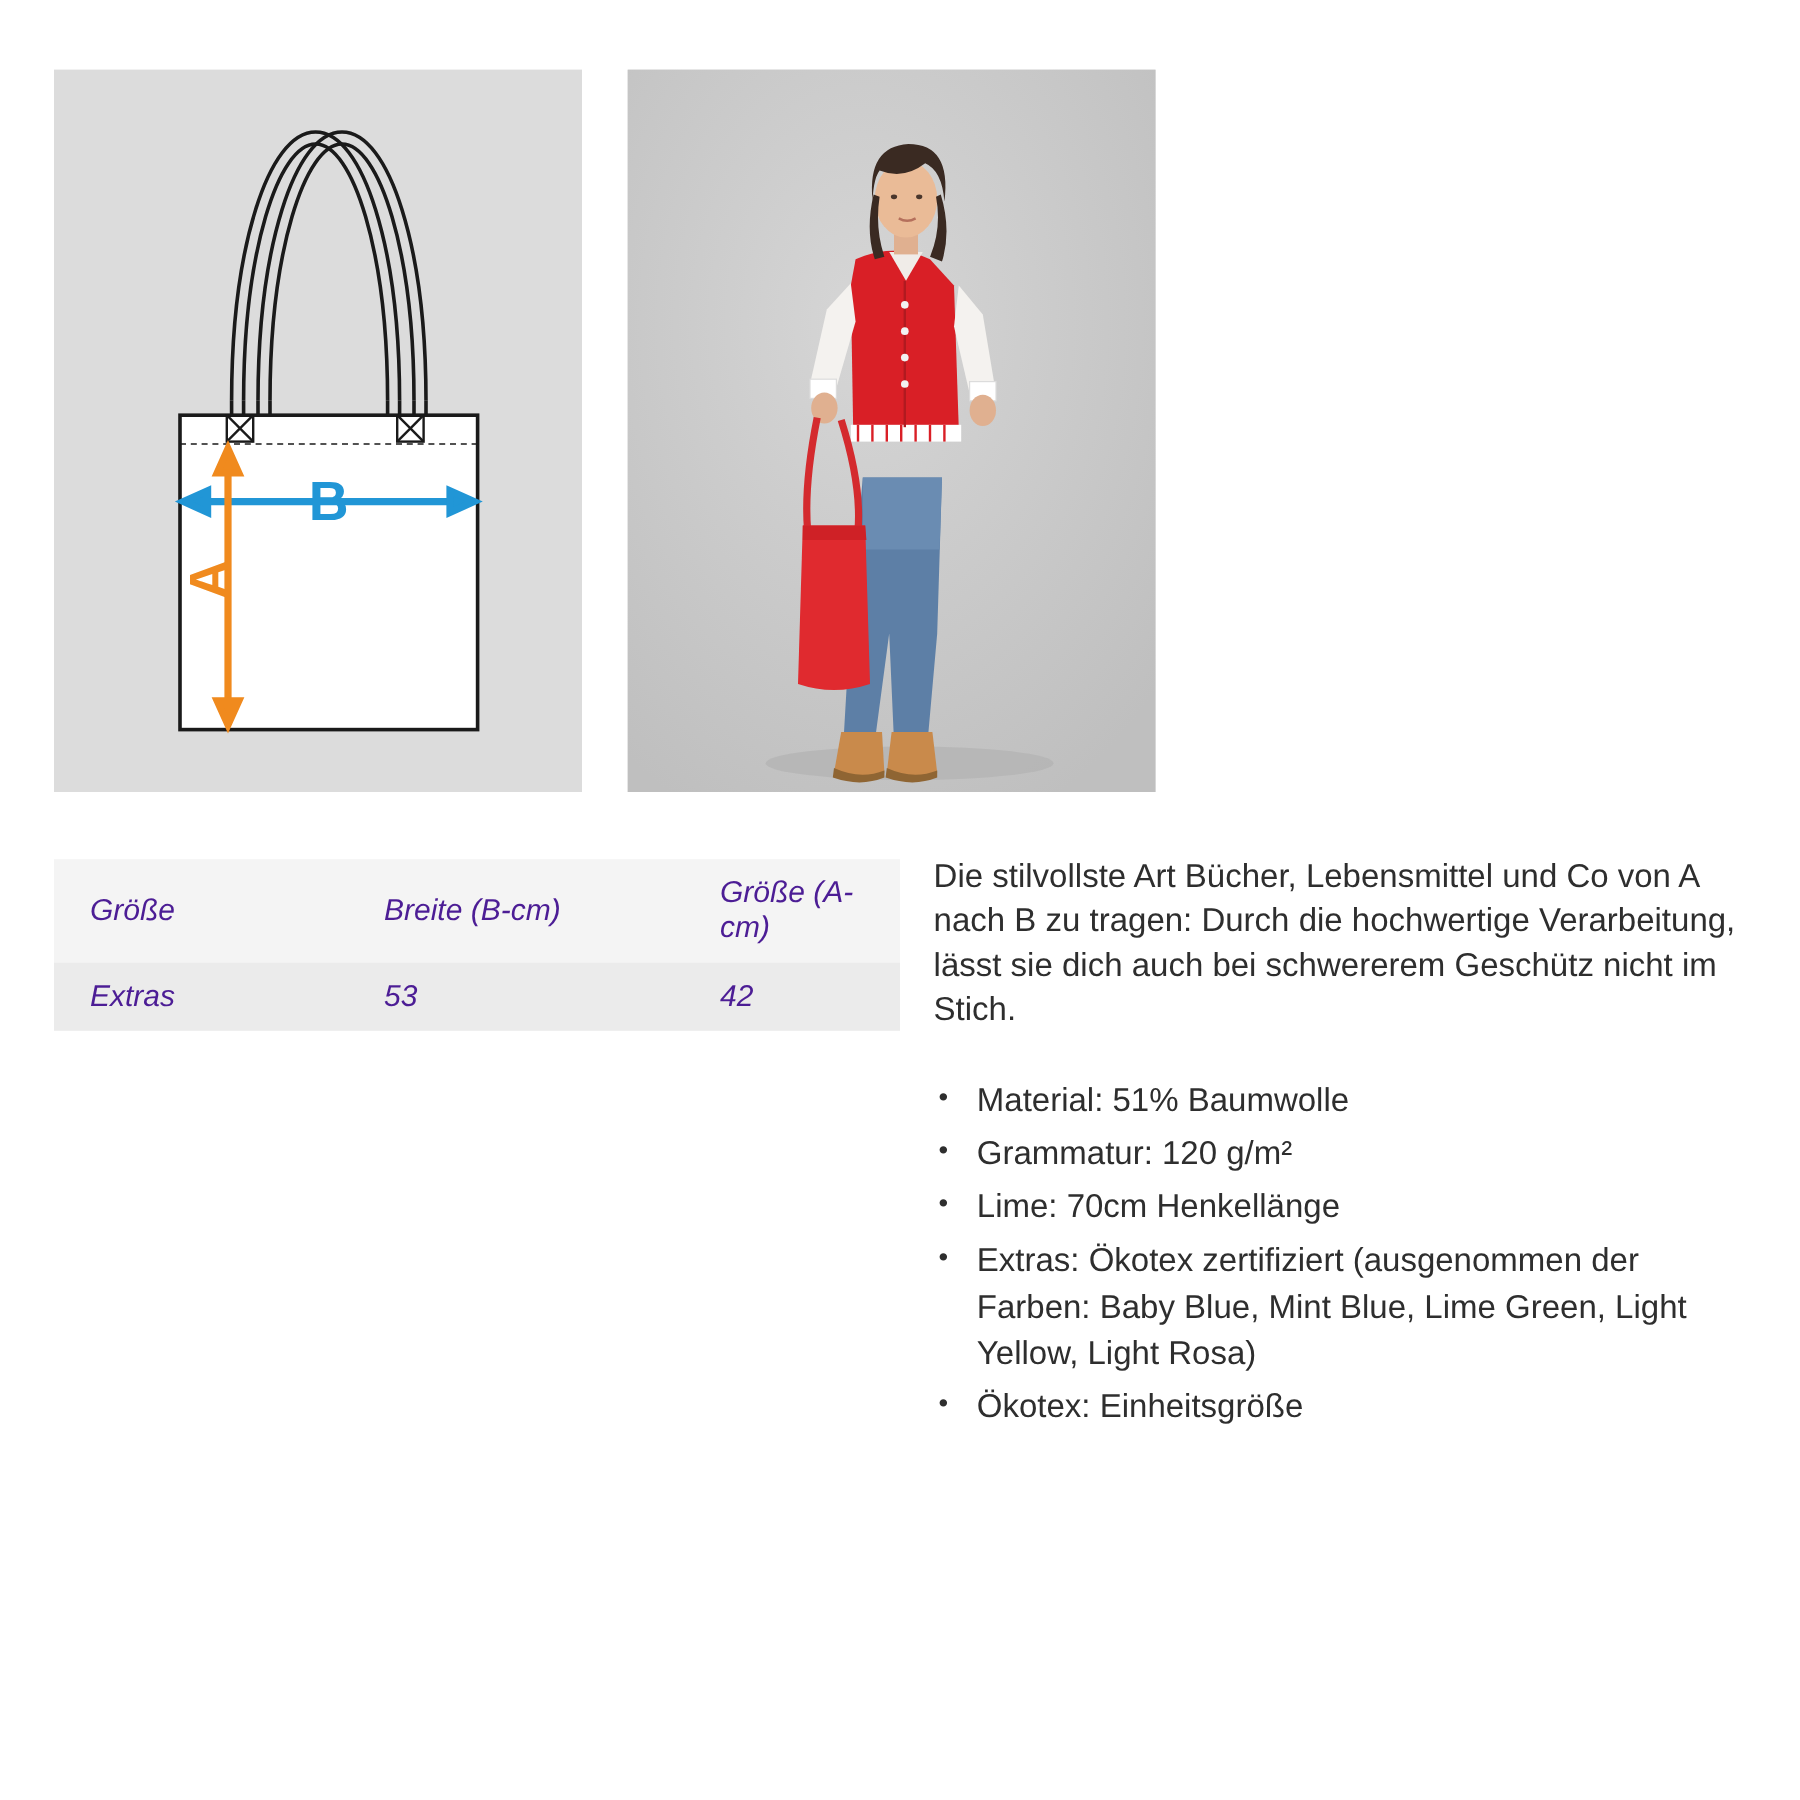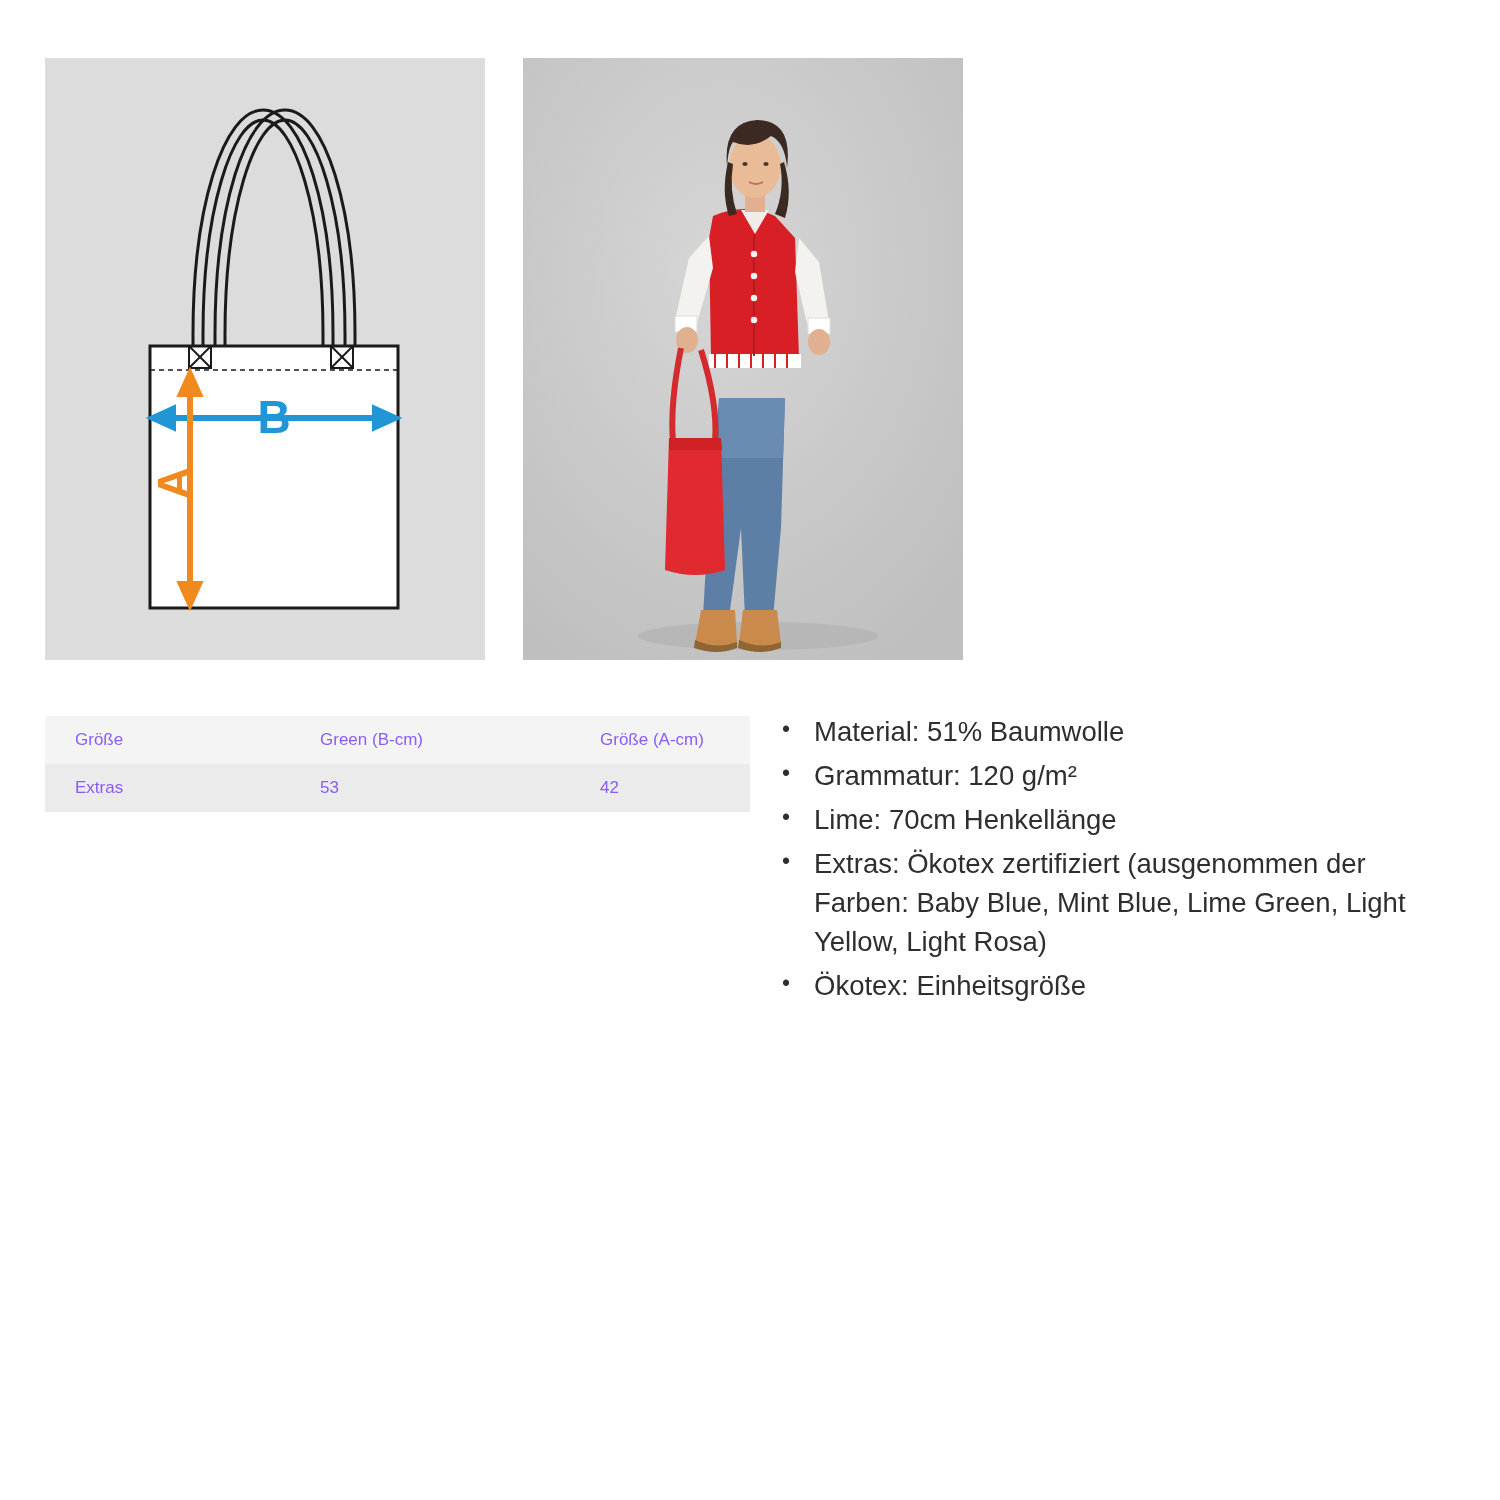--- a/index.html
+++ b/index.html
@@ -46,22 +46,23 @@
   
   .photo-svg { position: absolute; left: 0; top: 0; }
 
   
   .size-table {
     position: absolute;
     left: 45px;
     top: 716px;
     width: 705px;
     border-collapse: collapse;
-    font-size: 17px;
-    color: #8b5cf6;
+    font-size: 25px;
+    color: #4c1d95;
+    font-style: italic;
   }
   .size-table th, .size-table td {
     text-align: left;
     font-weight: normal;
     padding: 14px 0 14px 30px;
   }
   .size-table thead tr { background: #f4f4f4; }
   .size-table tbody tr { background: #ebebeb; }
   .size-table th:nth-child(1), .size-table td:nth-child(1) { width: 215px; }
   .size-table th:nth-child(2), .size-table td:nth-child(2) { width: 250px; }
@@ -221,34 +222,35 @@
         <path d="M146 380 L198 380 L199 392 L146 392 Z" fill="#cf2126"></path>
       </g>
     </svg>
   </div>
 </div>
 
 <table class="size-table">
   <thead>
     <tr>
       <th>Größe</th>
-      <th>Green (B-cm)</th>
+      <th>Breite (B-cm)</th>
       <th>Größe (A-cm)</th>
     </tr>
   </thead>
   <tbody>
     <tr>
       <td>Extras</td>
       <td>53</td>
       <td>42</td>
     </tr>
   </tbody>
 </table>
 
 <div class="description">
+  <p class="desc-paragraph">Die stilvollste Art Bücher, Lebensmittel und Co von A nach B zu tragen: Durch die hochwertige Verarbeitung, lässt sie dich auch bei schwererem Geschütz nicht im Stich.</p>
   <ul class="spec-list">
     <li><span class="bullet">•</span><span>Material: 51% Baumwolle</span></li>
     <li><span class="bullet">•</span><span>Grammatur: 120 g/m²</span></li>
     <li><span class="bullet">•</span><span>Lime: 70cm Henkellänge</span></li>
     <li><span class="bullet">•</span><span>Extras: Ökotex zertifiziert (ausgenommen der Farben: Baby Blue, Mint Blue, Lime Green, Light Yellow, Light Rosa)</span></li>
     <li><span class="bullet">•</span><span>Ökotex:   Einheitsgröße</span></li>
   </ul>
 </div>
 
 </body></html>

